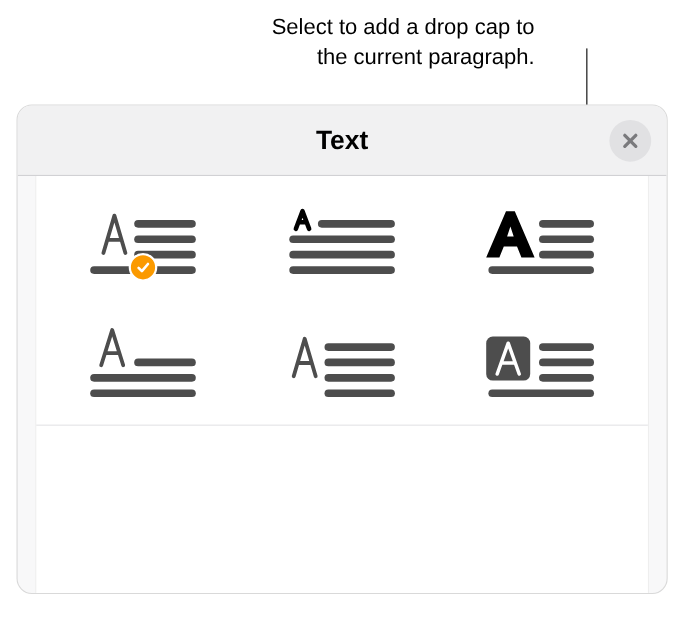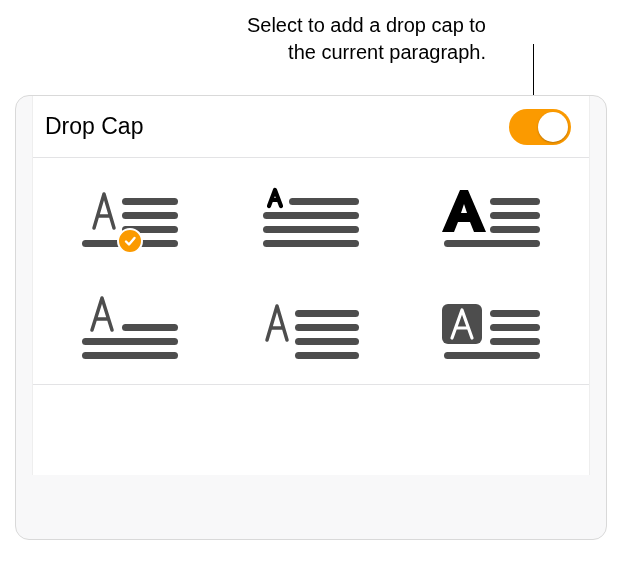--- a/index.html
+++ b/index.html
@@ -144,29 +144,31 @@
 </head>
 <body>
 
 <div class="annotation-wrap">
   <div class="annotation-text">Select to add a drop cap to
 the current paragraph.</div>
   <div class="annotation-line"></div>
 </div>
 
 <div class="panel">
+  <div class="panel-header">
+    <div class="panel-title">Text</div>
+    <div class="close-btn">
+      <svg width="16" height="16" viewBox="0 0 16 16">
+        <path d="M3 3 L13 13 M13 3 L3 13" stroke="#7a7a7d" stroke-width="3" stroke-linecap="round" fill="none"></path>
+      </svg>
+    </div>
+  </div>
 
   <div class="panel-body">
 
-    <div class="row-toggle">
-      <div class="row-label">Drop Cap</div>
-      <div class="switch">
-        <div class="switch-knob"></div>
-      </div>
-    </div>
 
     <div class="styles-grid">
 
       <div class="style-cell">
         <svg width="116" height="72" viewBox="0 0 116 72">
 
           <path d="M22 44 L32 10 L42 44 M26 32 L38 32" stroke="#4d4d4d" stroke-width="3.5" stroke-linecap="round" stroke-linejoin="round" fill="none"></path>
 
           <rect x="50" y="14" width="56" height="7" rx="3.5" fill="#4d4d4d"></rect>
           <rect x="50" y="28" width="56" height="7" rx="3.5" fill="#4d4d4d"></rect>

